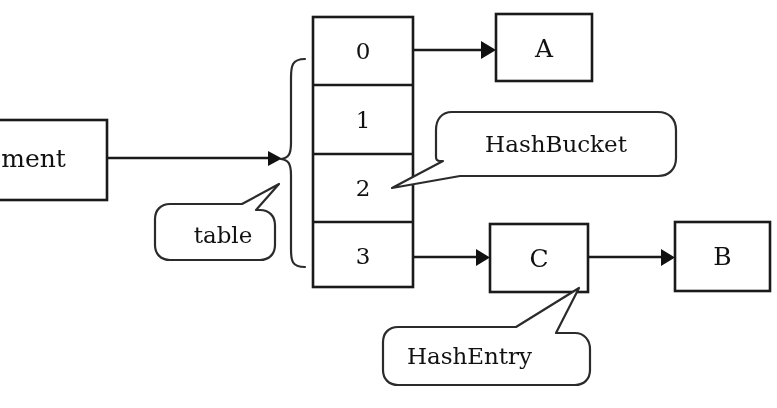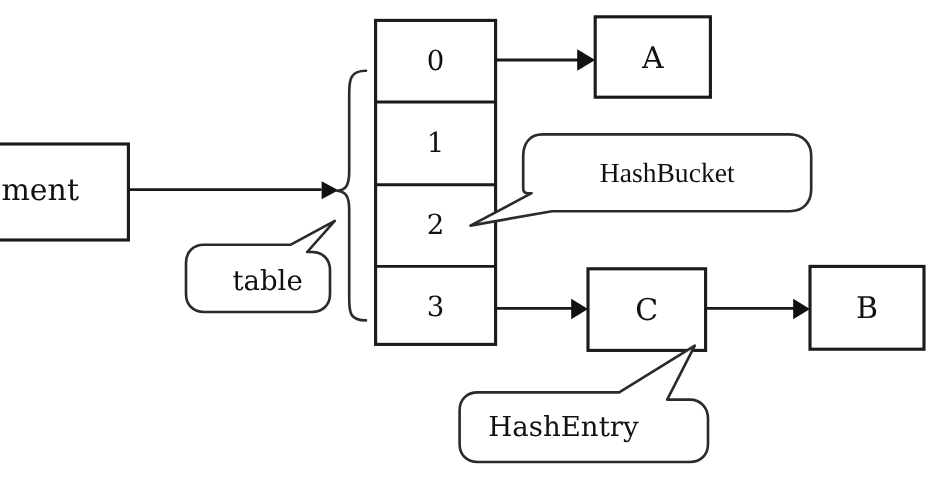--- a/index.html
+++ b/index.html
@@ -171,17 +171,17 @@
   <div class="difflabel cell-label" style="left:313px; top:245px; width:100px;">3</div>
 
   <div class="difflabel node-label" style="left:496px; top:36px; width:96px;">A</div>
 
   <div class="difflabel node-label" style="left:490px; top:246px; width:98px;">C</div>
 
   <div class="difflabel node-label" style="left:675px; top:244px; width:95px;">B</div>
 
   <div class="difflabel callout-label" style="left:155px; top:224px; width:136px;">table</div>
 
-  <div class="difflabel callout-label" style="left:436px; top:133px; width:240px;font-family:Liberation Serif, serif;">HashBucket</div>
+  <div class="difflabel callout-label" style="left:436px; top:133px; width:240px;">HashBucket</div>
 
   <div class="difflabel callout-label" style="left:383px; top:345px; width:173px;">HashEntry</div>
 
 </div>
 
 </body></html>

